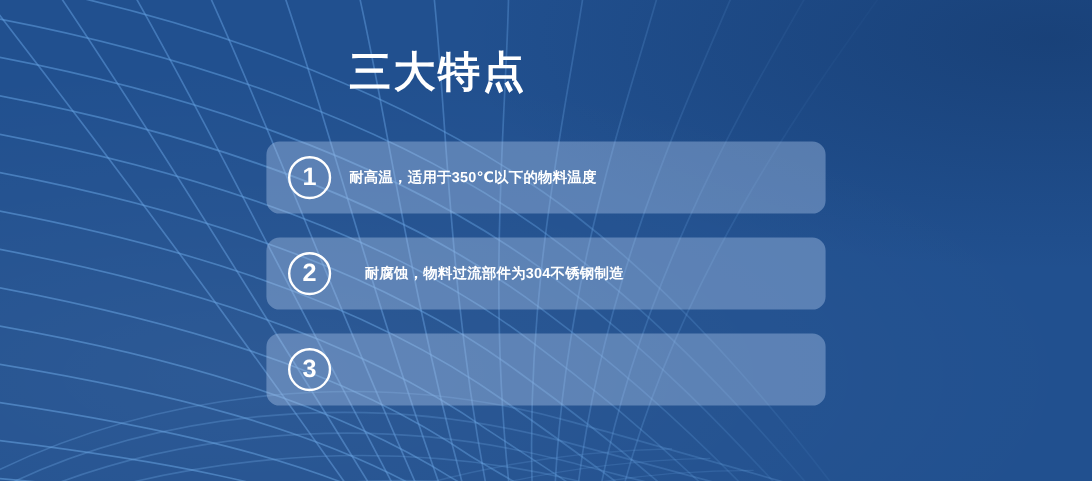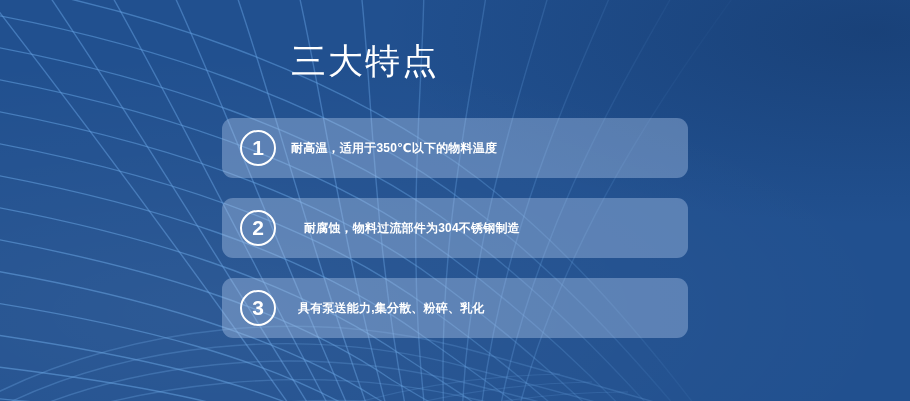--- a/index.html
+++ b/index.html
@@ -91,21 +91,21 @@
 
   
   .page-title {
     position: absolute;
     left: 0;
     top: 41px;
     width: 730px;
     text-align: center;
     color: #ffffff;
     font-size: 35px;
-    font-weight: normal;
+    font-weight: bold;
     letter-spacing: 2px;
     line-height: 1.15;
   }
 </style>
 </head>
 <body>
 
 <div id="stage">
 
   <div class="bg-layer bg-base"></div>
@@ -204,17 +204,16 @@
       <div class="badge">
         <span class="badge-num">2</span>
       </div>
       <div class="feature-text">耐腐蚀，物料过流部件为304不锈钢制造</div>
     </div>
 
     <div class="feature-row row-3">
       <div class="badge">
         <span class="badge-num">3</span>
       </div>
-      <div class="feature-text">具有泵送能力,集分散、粉碎、乳化</div>
     </div>
 
   </div>
 </div>
 
 </body></html>

